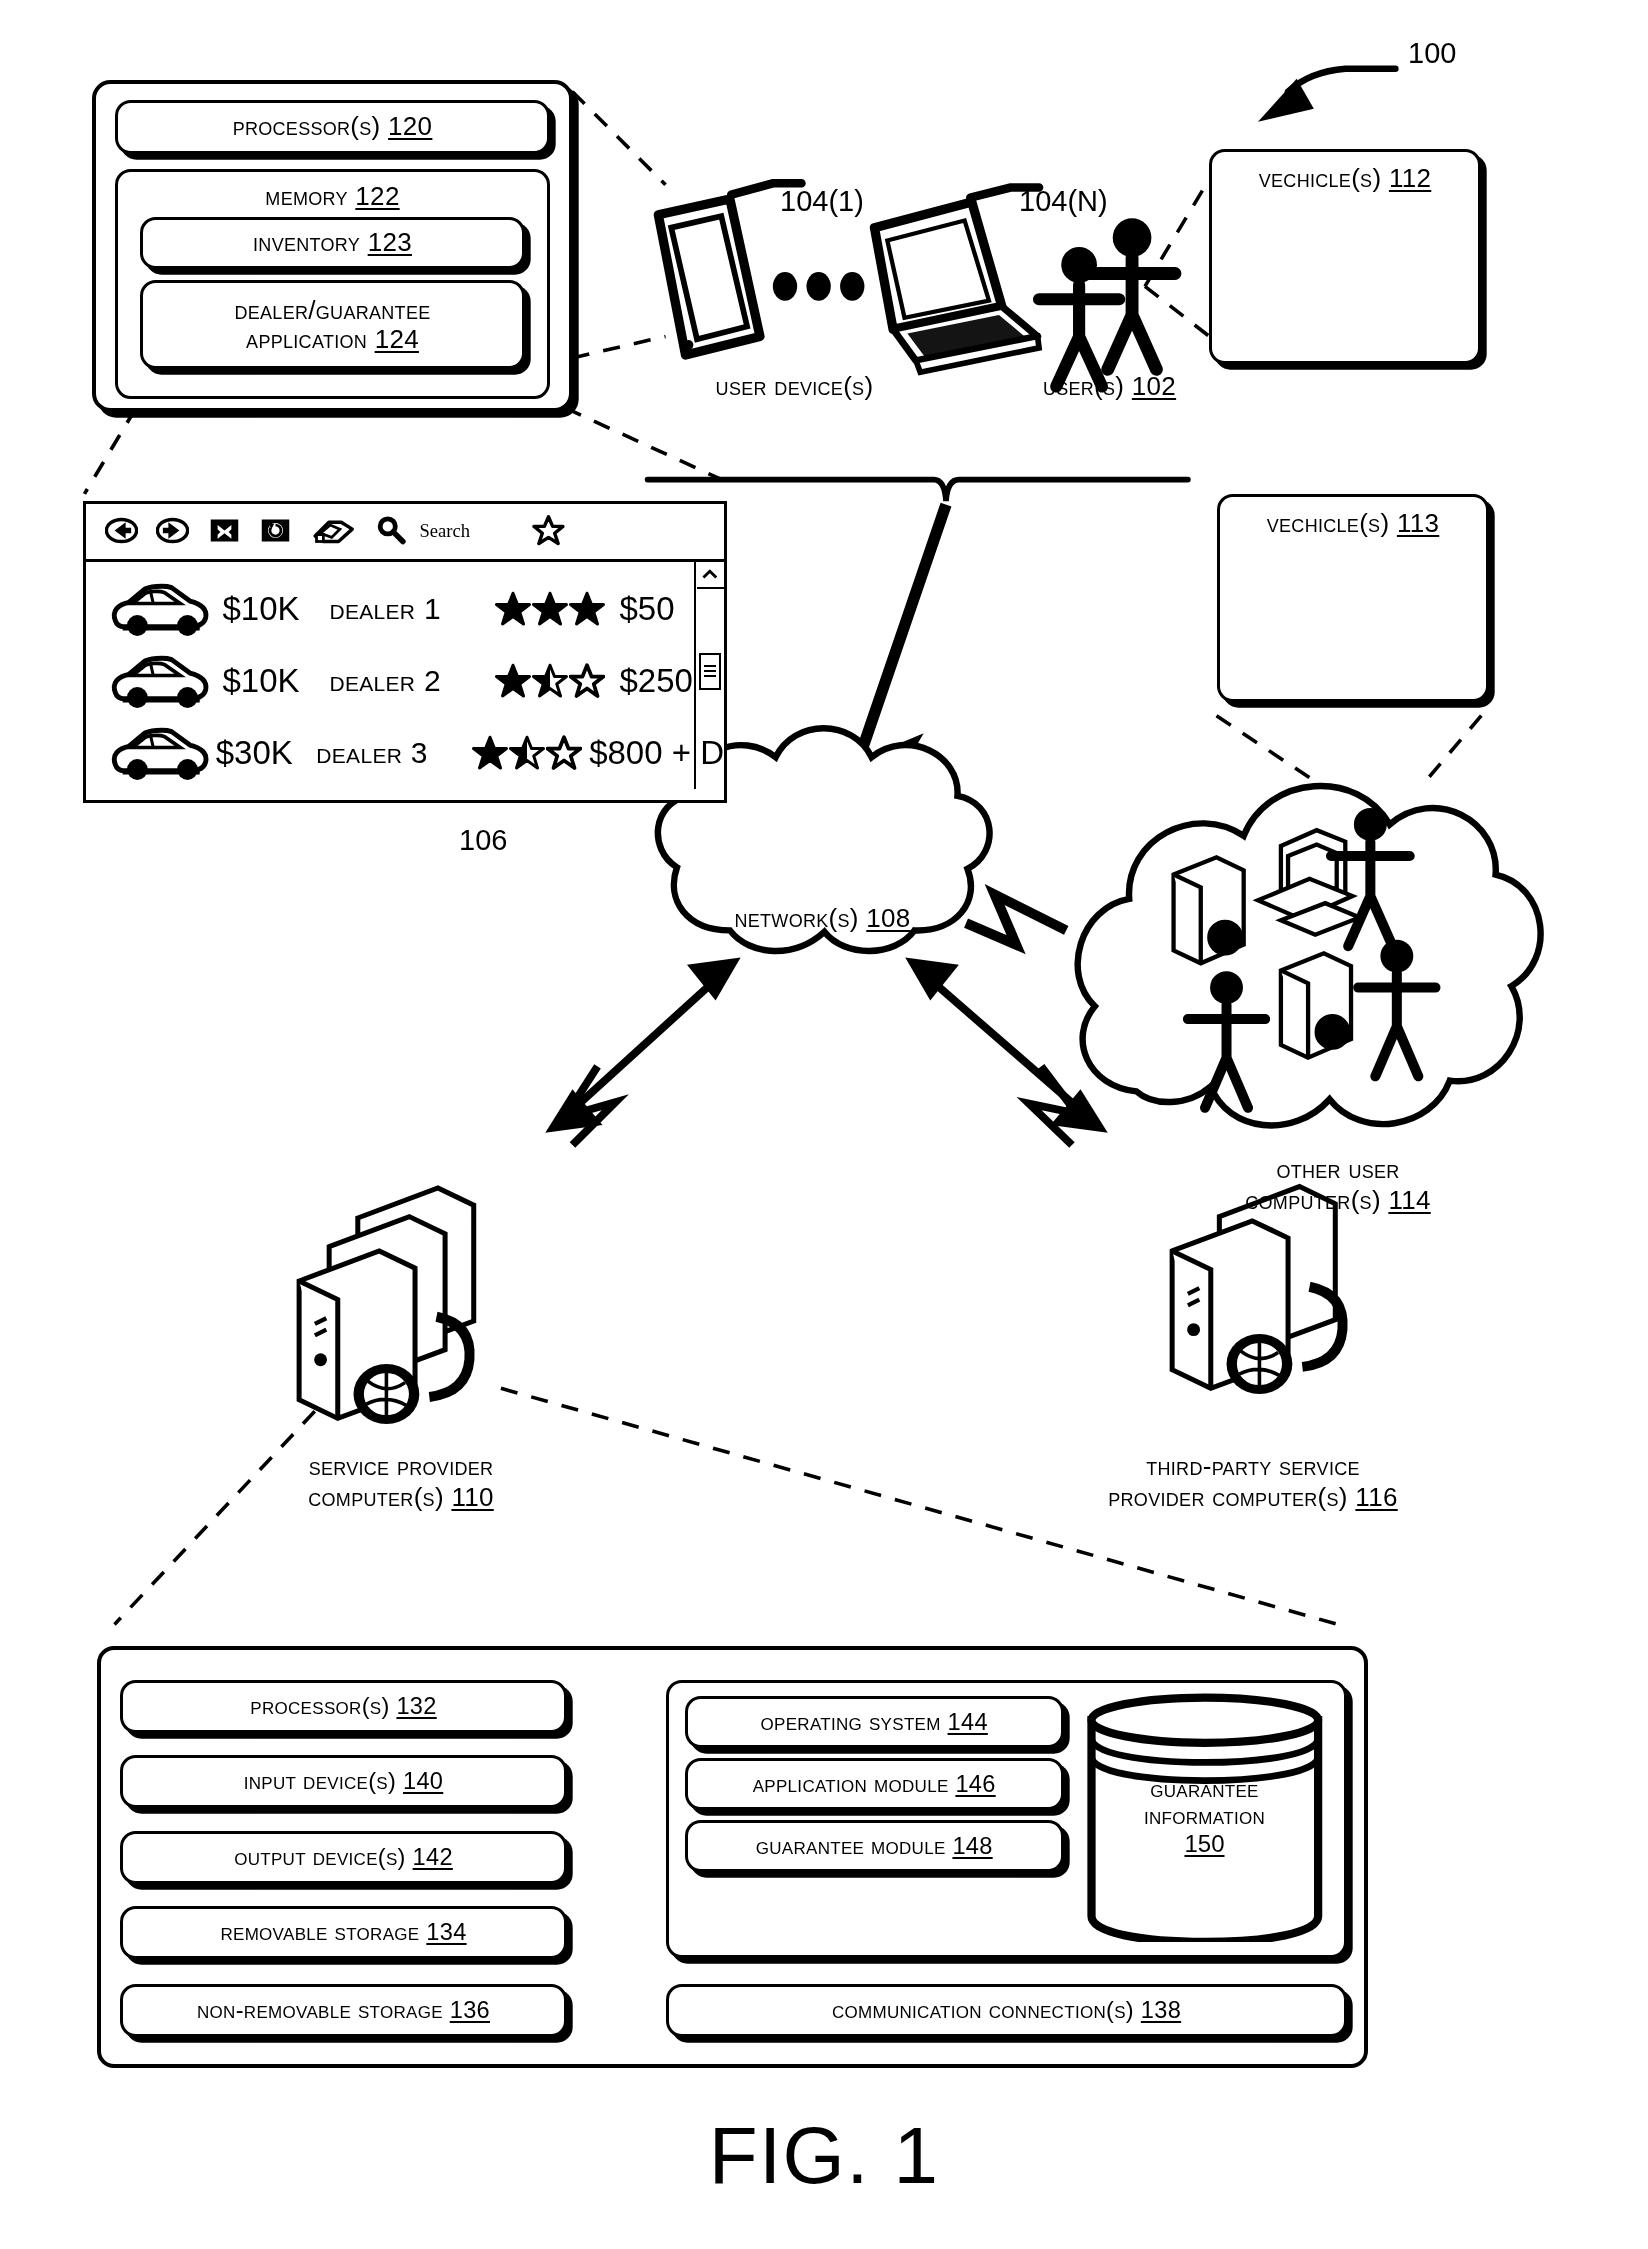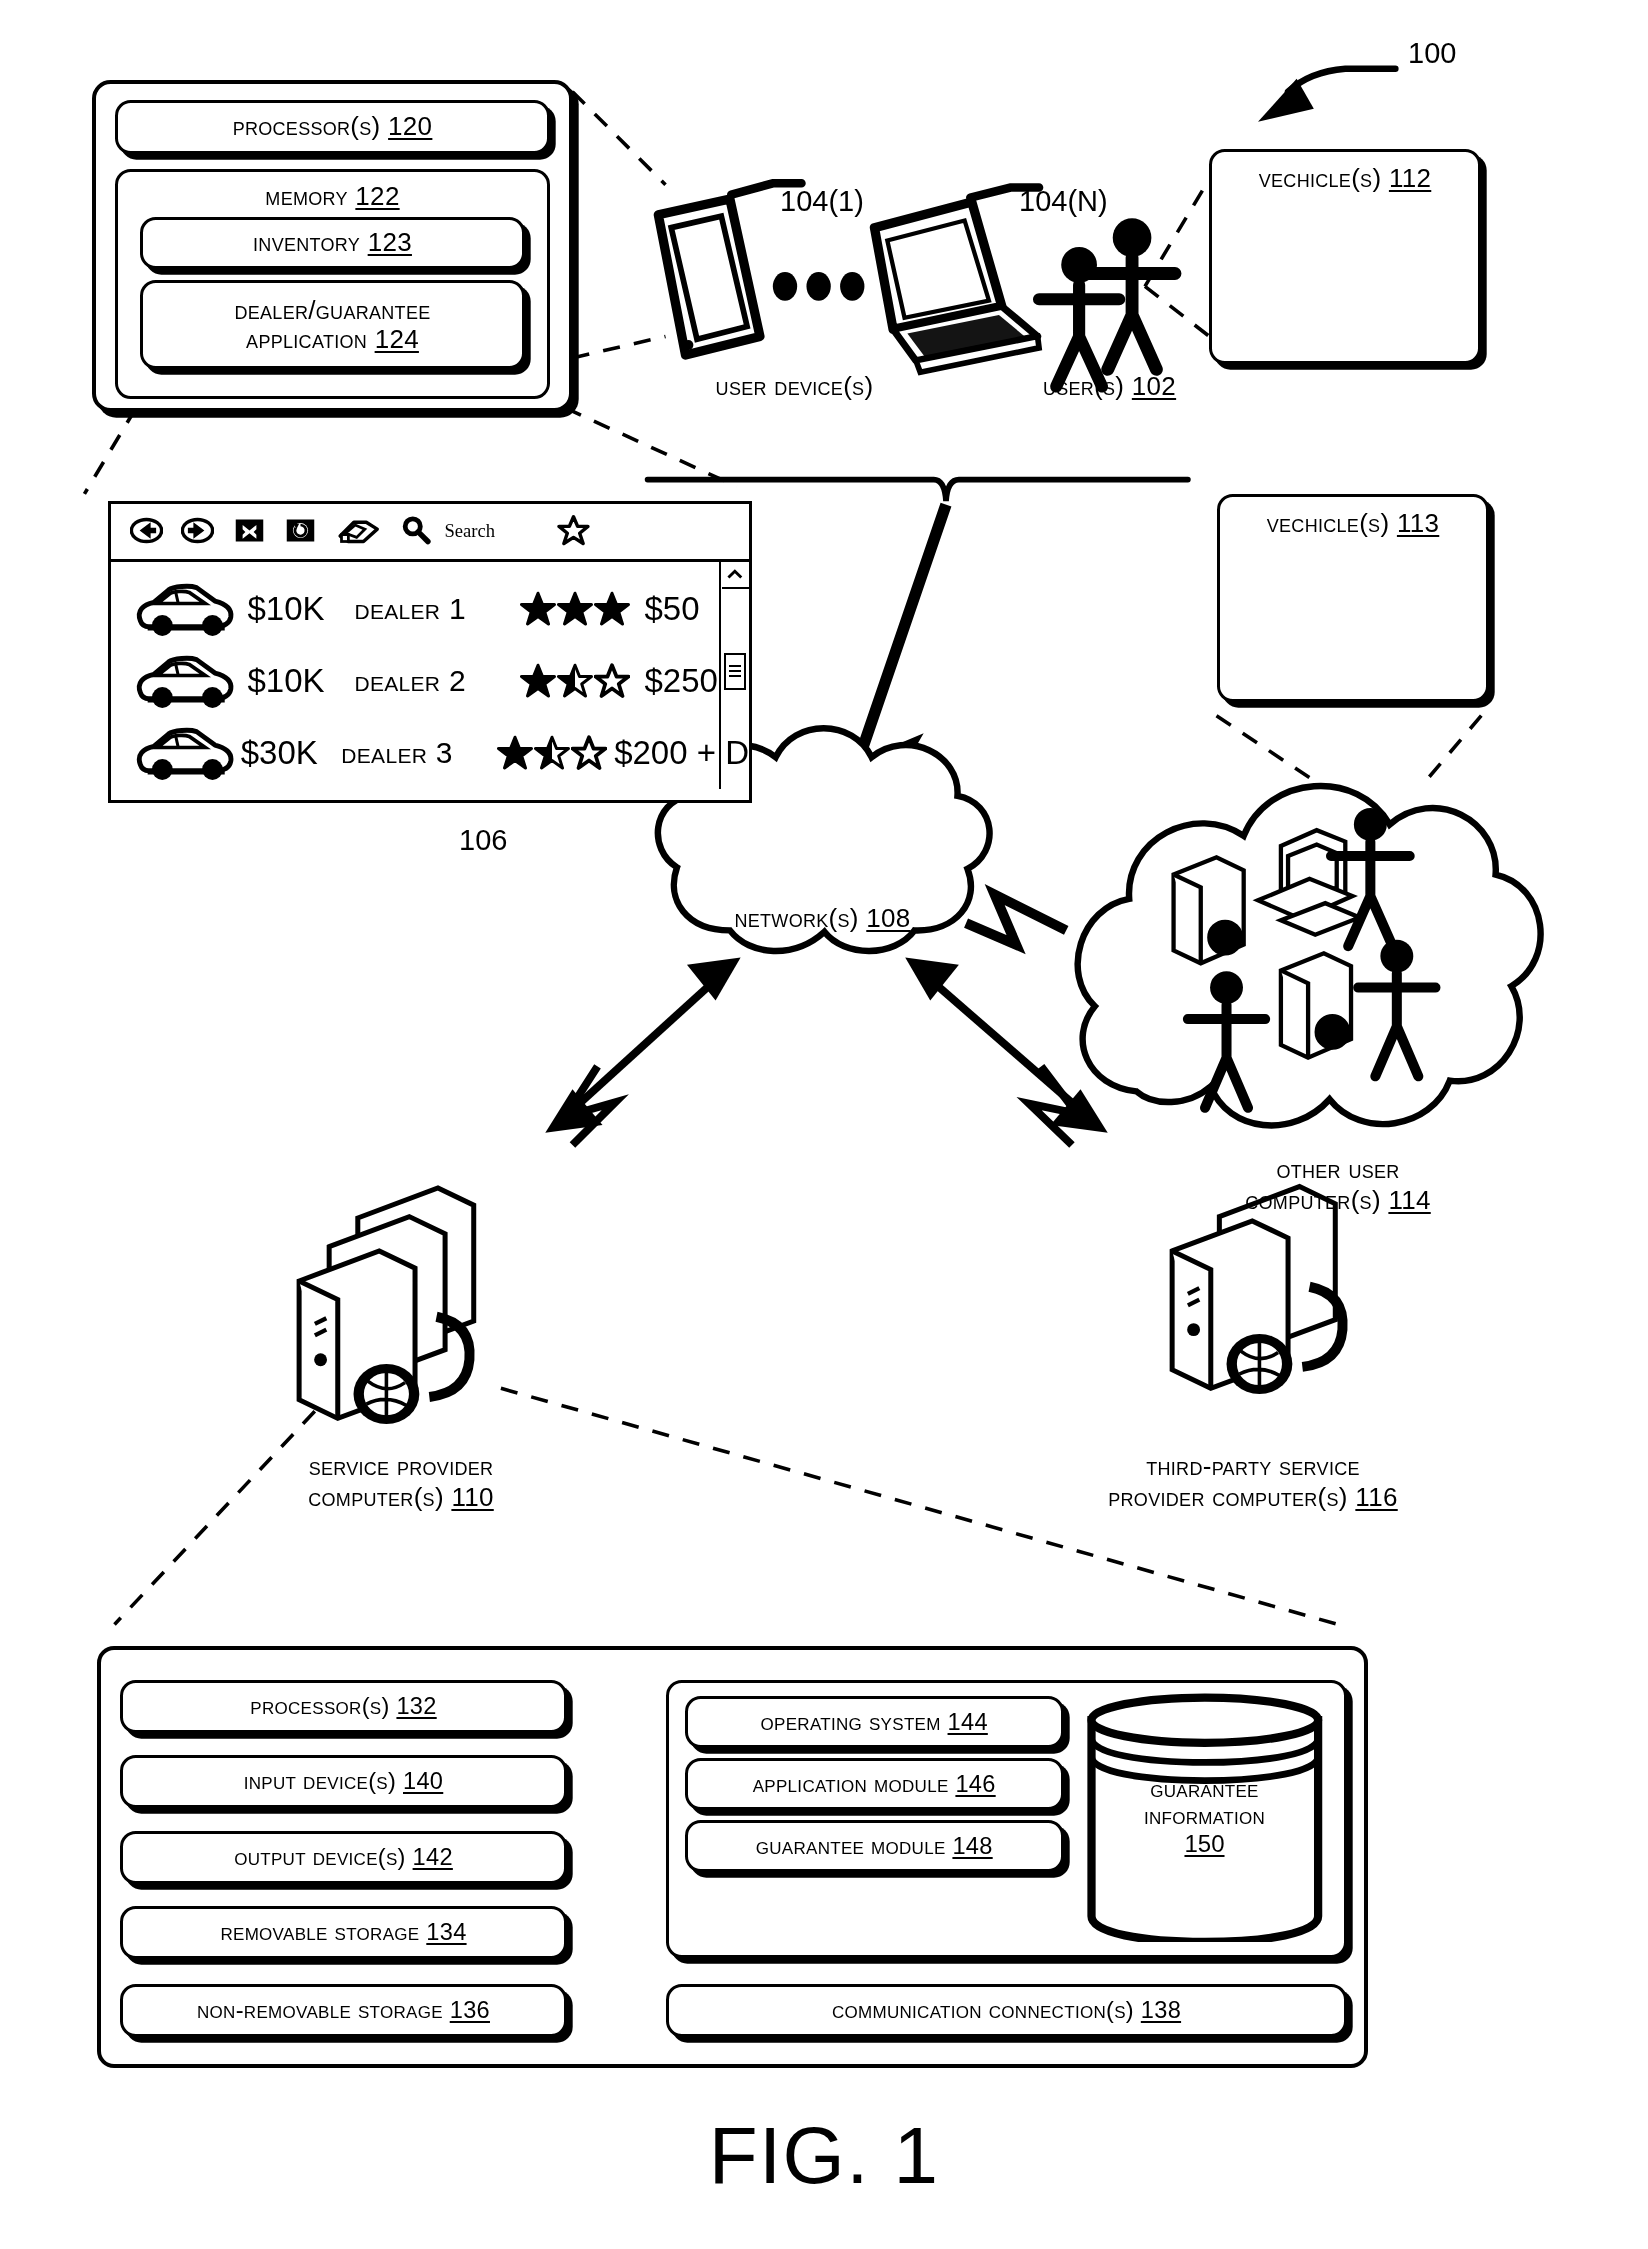--- a/index.html
+++ b/index.html
@@ -422,21 +422,21 @@
   <div class="cap" style="left:988px;top:371px;width:243px;"><span class="sc">User(s) <span class="u">102</span></span></div>
 
   <div class="rbox sh" style="left:1209px;top:149px;width:272px;height:215px;flex-direction:column;justify-content:flex-start;padding-top:11.5px;">
     <span class="sc lbl-lg">Vechicle(s) <span class="u">112</span></span>
   </div>
 
   <div class="rbox sh" style="left:1217px;top:494px;width:272px;height:208px;flex-direction:column;justify-content:flex-start;padding-top:11.5px;">
     <span class="sc lbl-lg">Vechicle(s) <span class="u">113</span></span>
   </div>
 
-  <div id="browser" style="left:108px;top:501px;width:644px;height:302px;">
+  <div id="browser" style="left:83px;top:501px;width:644px;height:302px;">
 
     <div id="browser-chrome">
       <div class="tb-row">
         <svg class="tb-icon" viewBox="0 0 48 48">
           <ellipse cx="24" cy="24" rx="22" ry="16" fill="#fff" stroke="#000" stroke-width="5"></ellipse>
           <path d="M30,12 L14,24 L30,36 L30,28 L38,28 L38,20 L30,20 Z" fill="#000"></path>
         </svg>
         <svg class="tb-icon" viewBox="0 0 48 48">
           <ellipse cx="24" cy="24" rx="22" ry="16" fill="#fff" stroke="#000" stroke-width="5"></ellipse>
           <path d="M18,12 L34,24 L18,36 L18,28 L10,28 L10,20 L18,20 Z" fill="#000"></path>
@@ -552,21 +552,21 @@
                   <rect x="0" y="0" width="24" height="48"></rect>
                 </clipPath>
               </defs>
             <path d="M24,3 L30,18 L46,18 L33,28 L38,44 L24,34 L10,44 L15,28 L2,18 L18,18 Z" fill="#fff" stroke="#000" stroke-width="4" stroke-linejoin="round"></path>
             <path d="M24,3 L30,18 L46,18 L33,28 L38,44 L24,34 L10,44 L15,28 L2,18 L18,18 Z" fill="#000" clip-path="url(#halfclip3)"></path>
           </svg>
           <svg class="star" viewBox="0 0 48 48">
               <path d="M24,3 L30,18 L46,18 L33,28 L38,44 L24,34 L10,44 L15,28 L2,18 L18,18 Z" fill="#fff" stroke="#000" stroke-width="5" stroke-linejoin="round"></path>
             </svg>
         </div>
-        <div class="fee-cell">$200 + D</div>
+        <div class="fee-cell">$800 + D</div>
       </div>
 
       <div id="scrollbar">
         <div class="sb-btn">
           <svg width="15.7" height="11.5" viewBox="0 0 22 16">
               <path d="M2,12 L11,3 L20,12" stroke="#000" stroke-width="4" fill="none"></path>
             </svg>
         </div>
         <div class="sb-thumb">
             <i></i>

